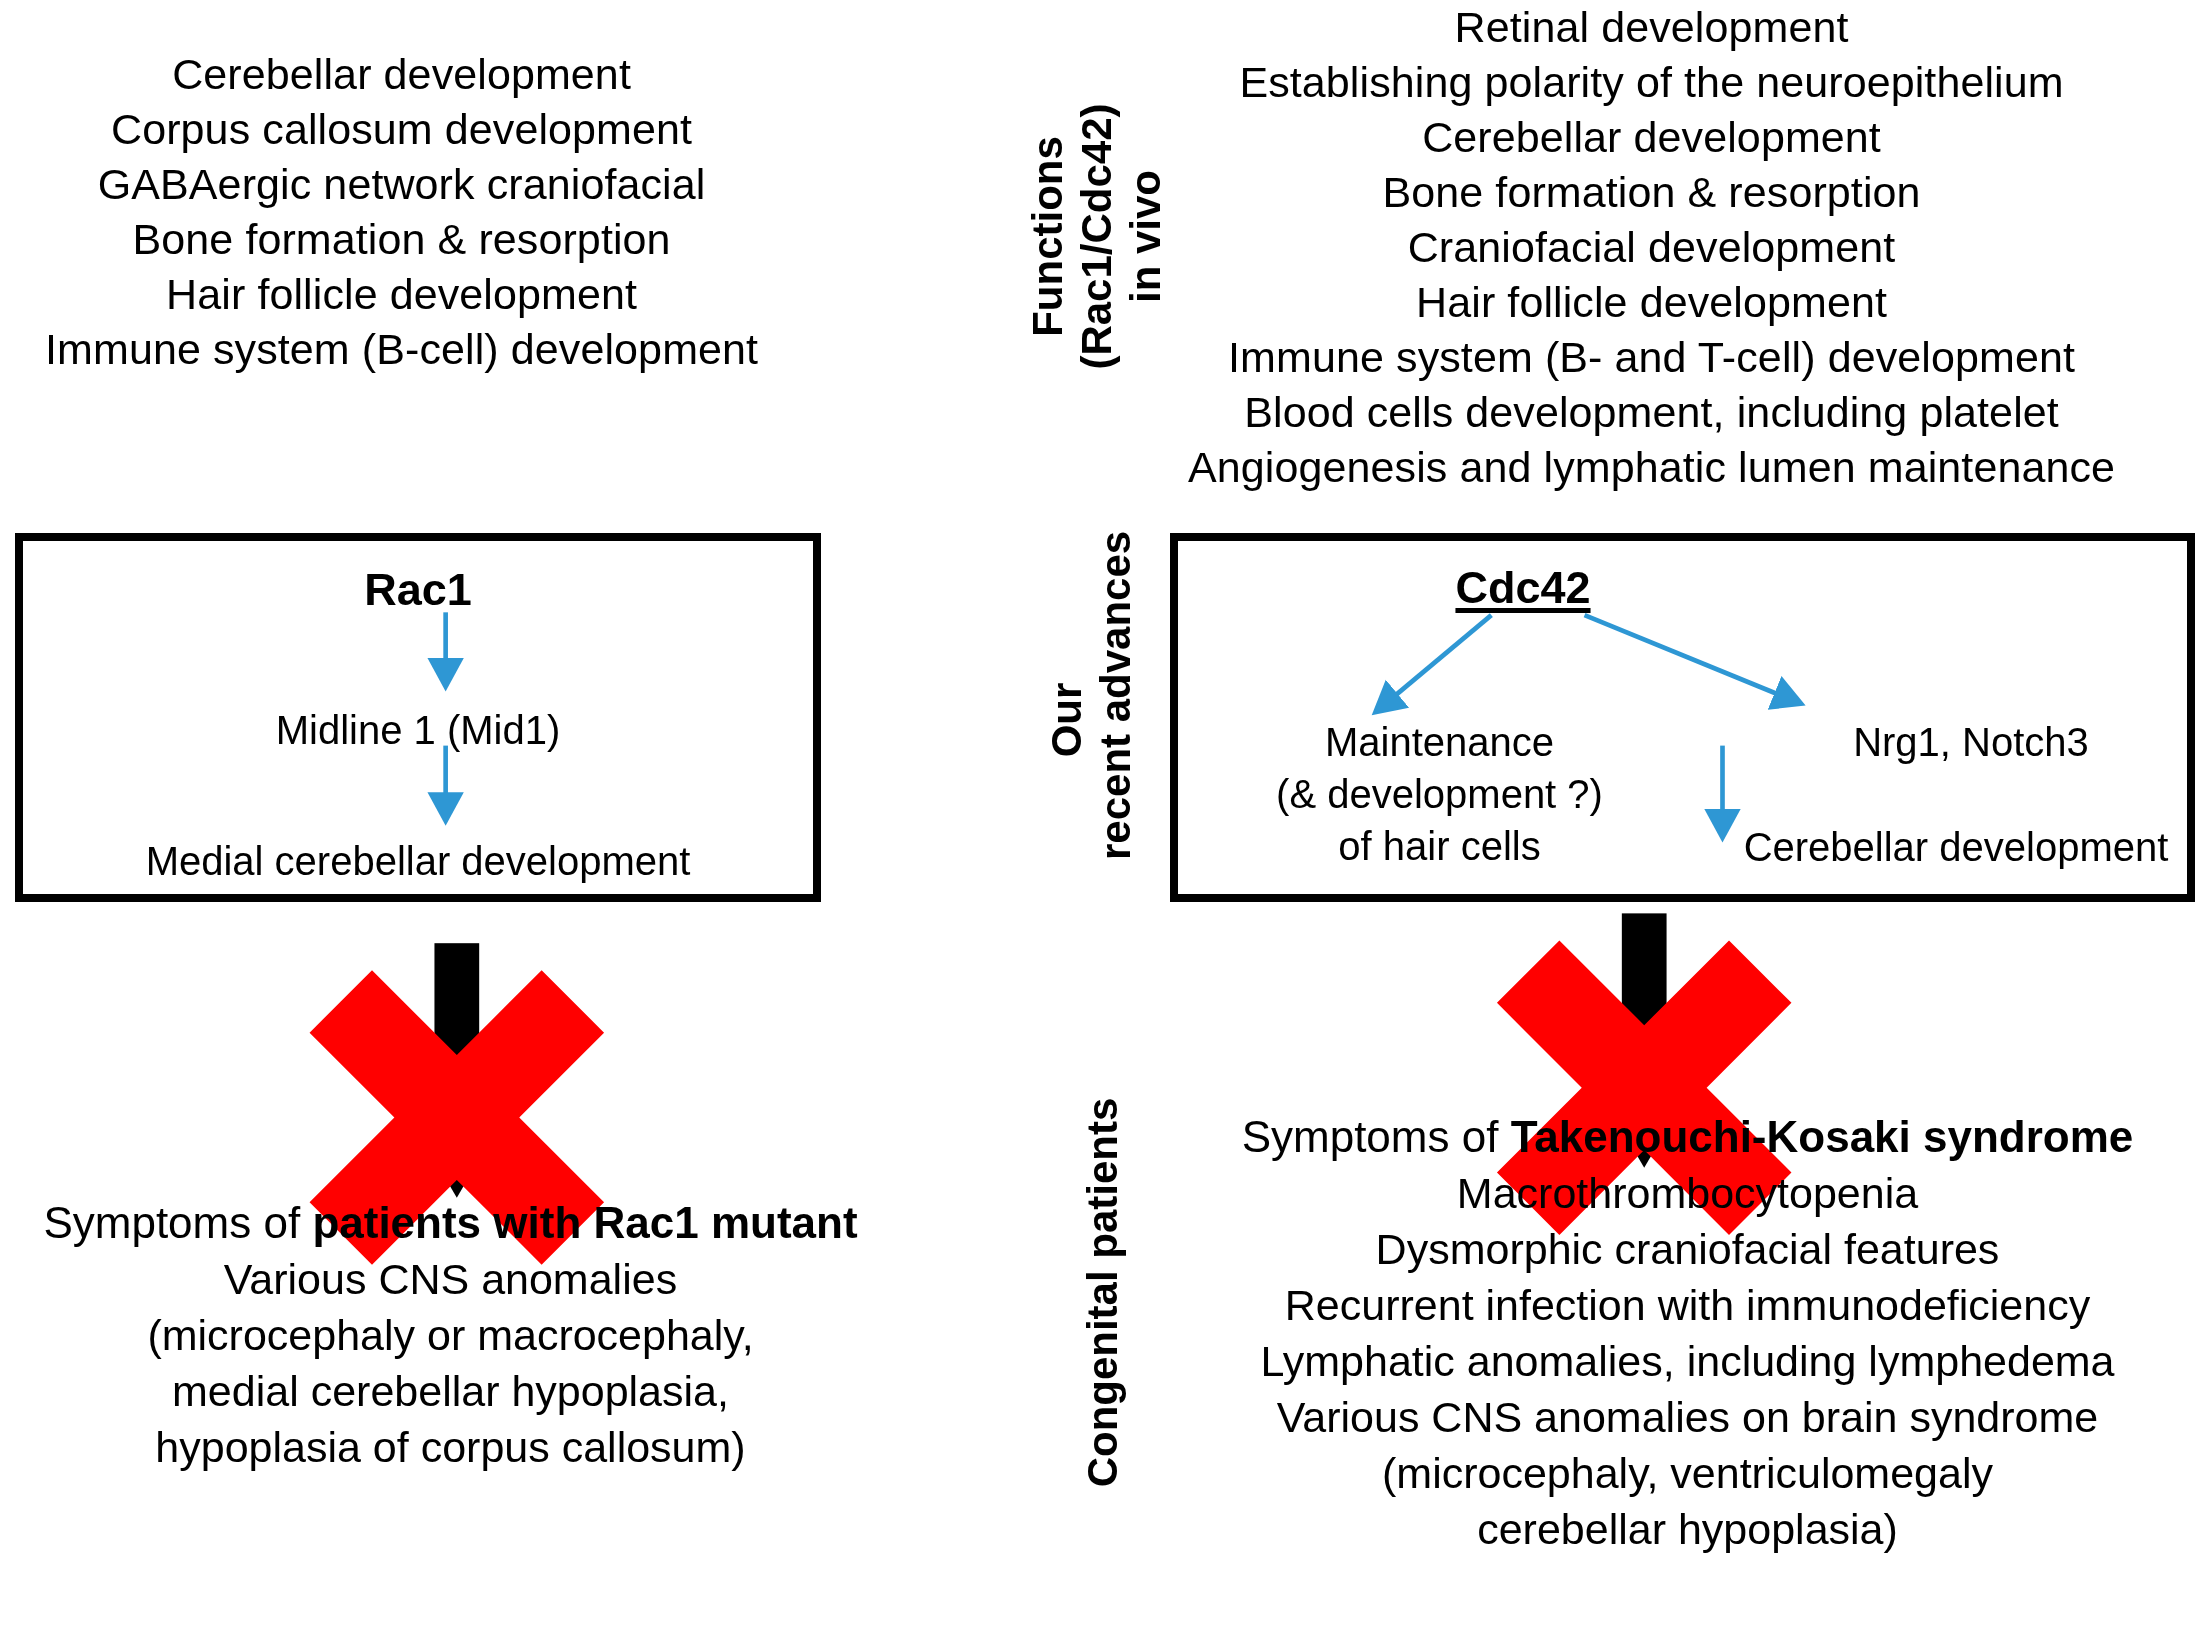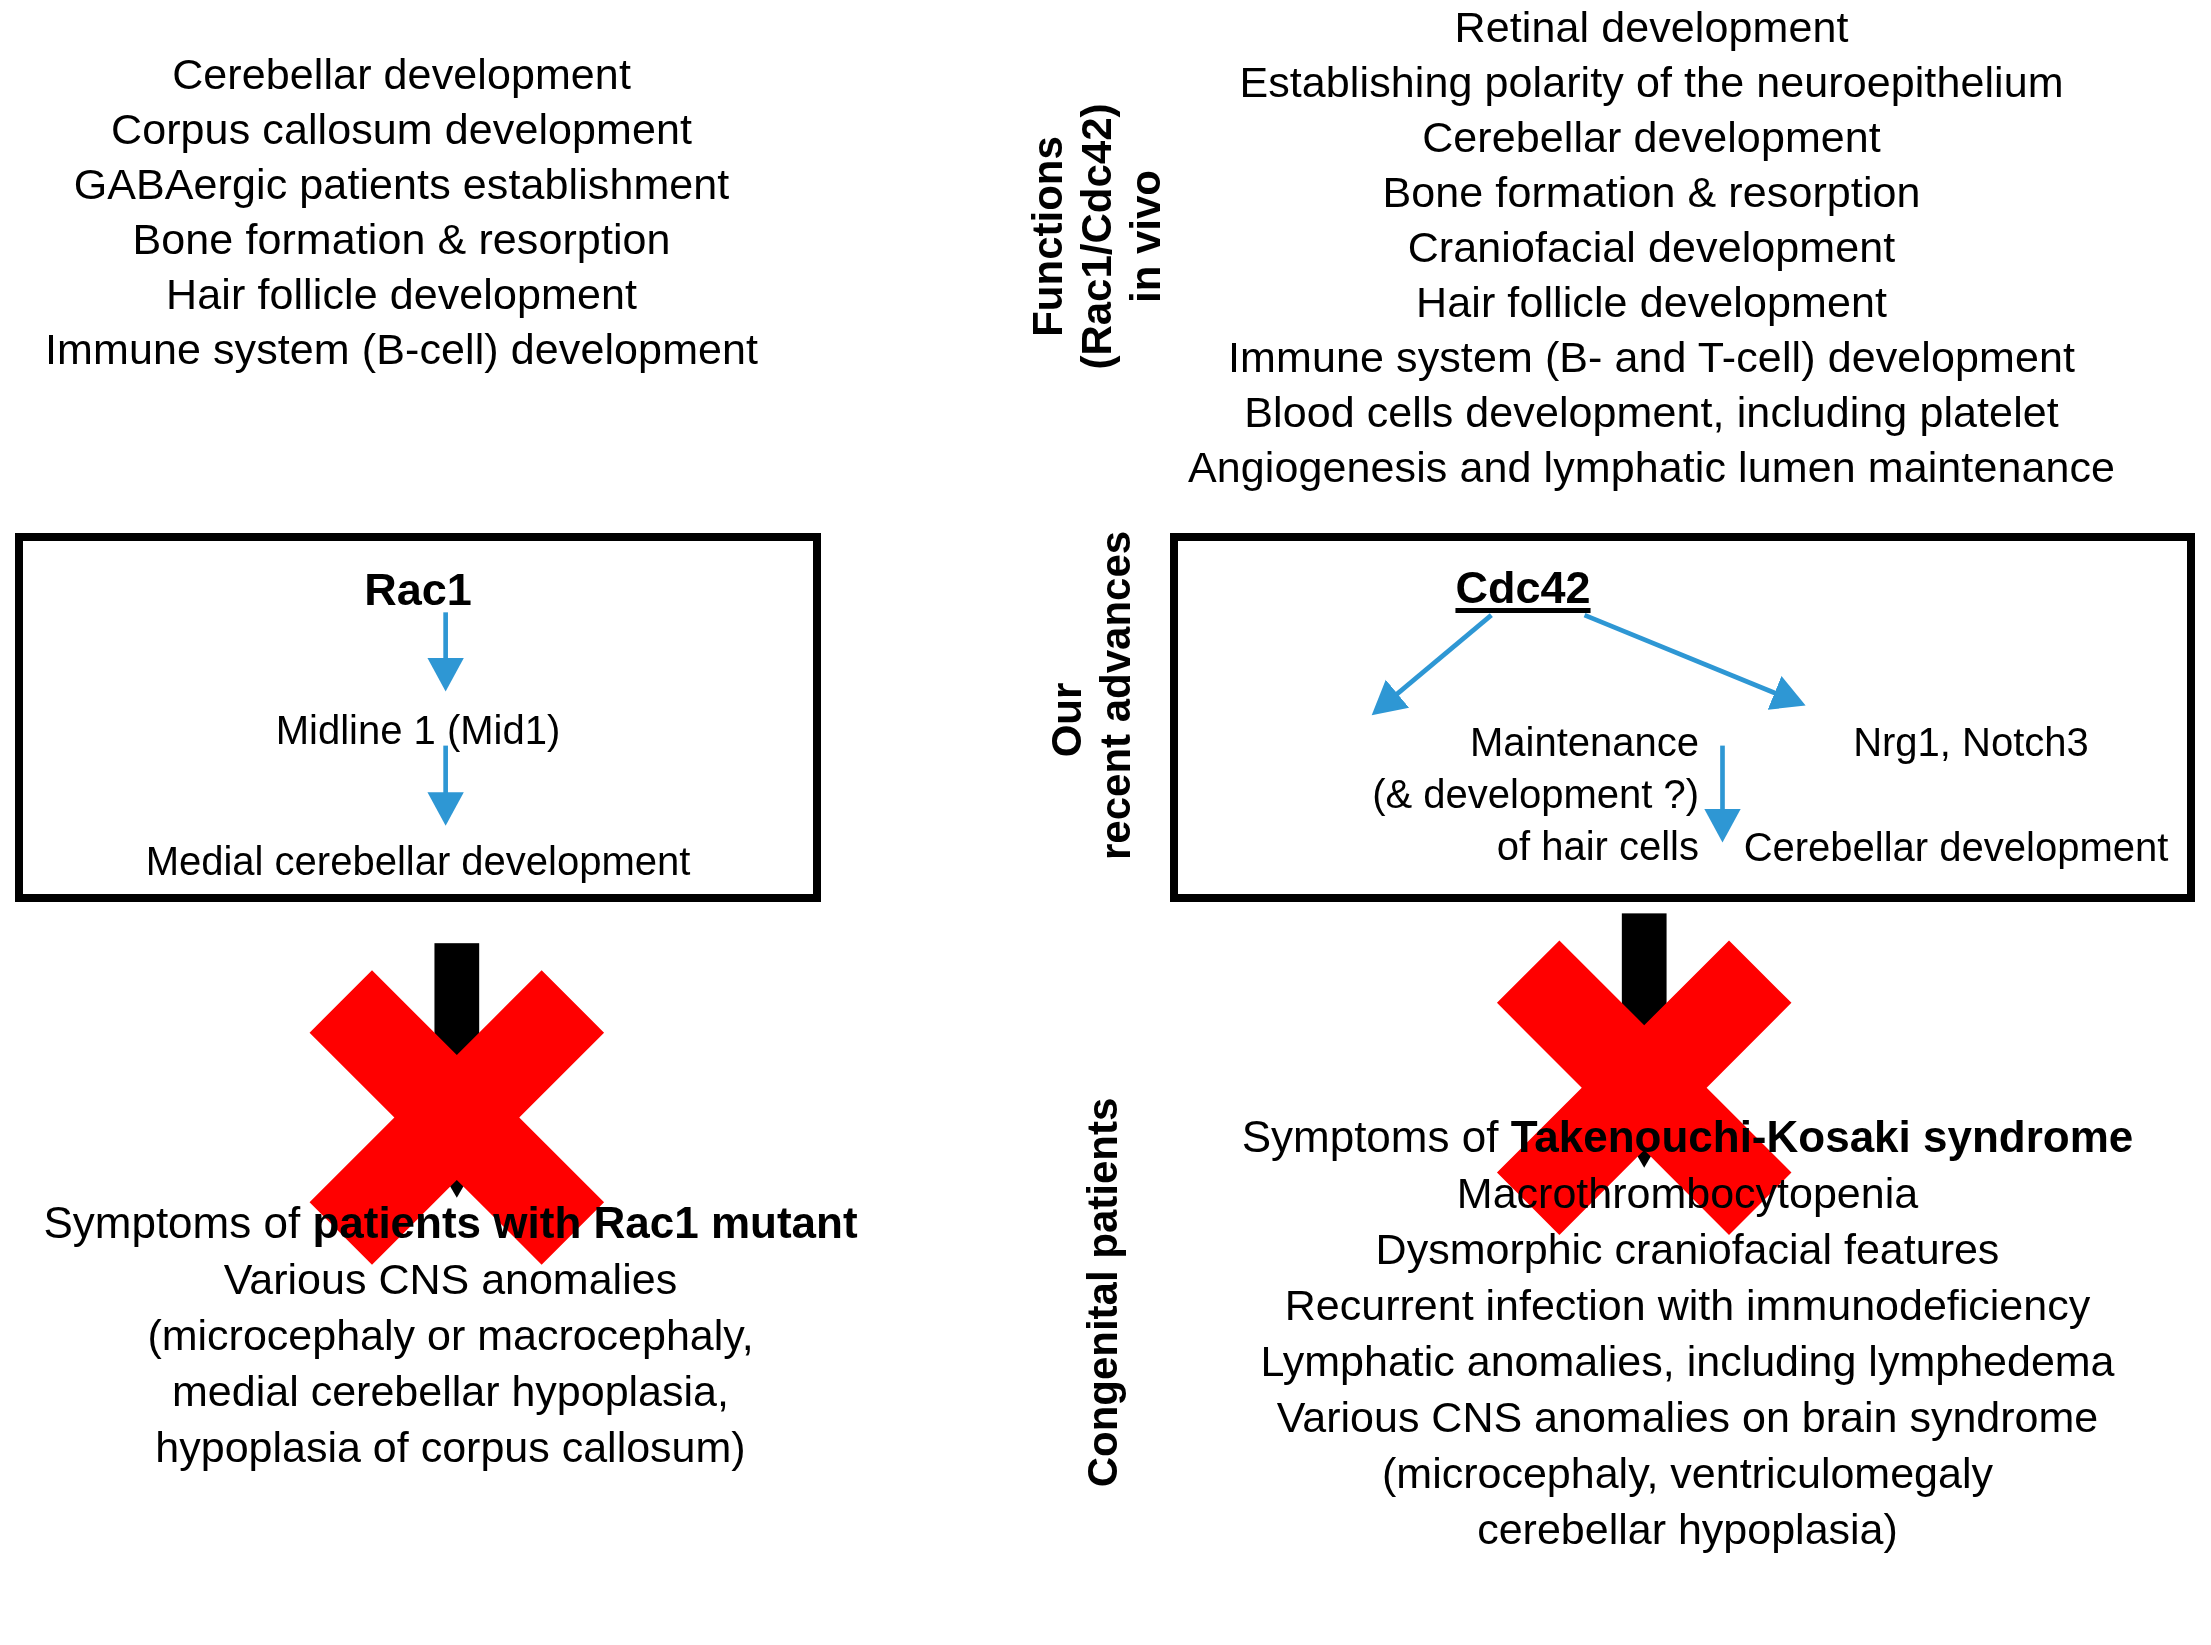--- a/index.html
+++ b/index.html
@@ -91,21 +91,21 @@
   .b { font-weight: bold; }
 </style>
 </head>
 <body>
 
 <div id="figure">
 
   <div class="list" style="left:45px; top:47px;">
     <div class="line">Cerebellar development</div>
     <div class="line">Corpus callosum development</div>
-    <div class="line">GABAergic patients establishment</div>
+    <div class="line">GABAergic network craniofacial</div>
     <div class="line">Bone formation &amp; resorption</div>
     <div class="line">Hair follicle development</div>
     <div class="line">Immune system (B-cell) development</div>
   </div>
 
   <div class="list" style="left:1188px; top:0px;">
     <div class="line">Retinal development</div>
     <div class="line">Establishing polarity of the neuroepithelium</div>
     <div class="line">Cerebellar development</div>
     <div class="line">Bone formation &amp; resorption</div>
@@ -137,21 +137,21 @@
 
     <div class="node" style="left:0; right:0; top:163px; text-align:center;">Midline 1 (Mid1)</div>
 
     <div class="node" style="left:0; right:0; top:294px; text-align:center;">Medial cerebellar development</div>
   </div>
 
   <div class="box" style="left:1170px; top:533px; width:1025px; height:369px;">
 
     <div class="box-title underlined" style="left:0; width:690px; top:20.5px; text-align:center;">Cdc42</div>
 
-    <div class="node" style="left:18px; width:503px; top:175px; text-align:right; white-space:normal;">
+    <div class="node" style="left:10px; width:503px; top:175px; text-align:center; white-space:normal;">
       <div>Maintenance</div>
       <div>(&amp; development ?)</div>
       <div>of hair cells</div>
     </div>
 
     <div class="node" style="left:597px; width:392px; top:175px; text-align:center;">Nrg1, Notch3</div>
 
     <div class="node" style="left:531px; width:494px; top:280px; text-align:center;">Cerebellar development</div>
   </div>
 

